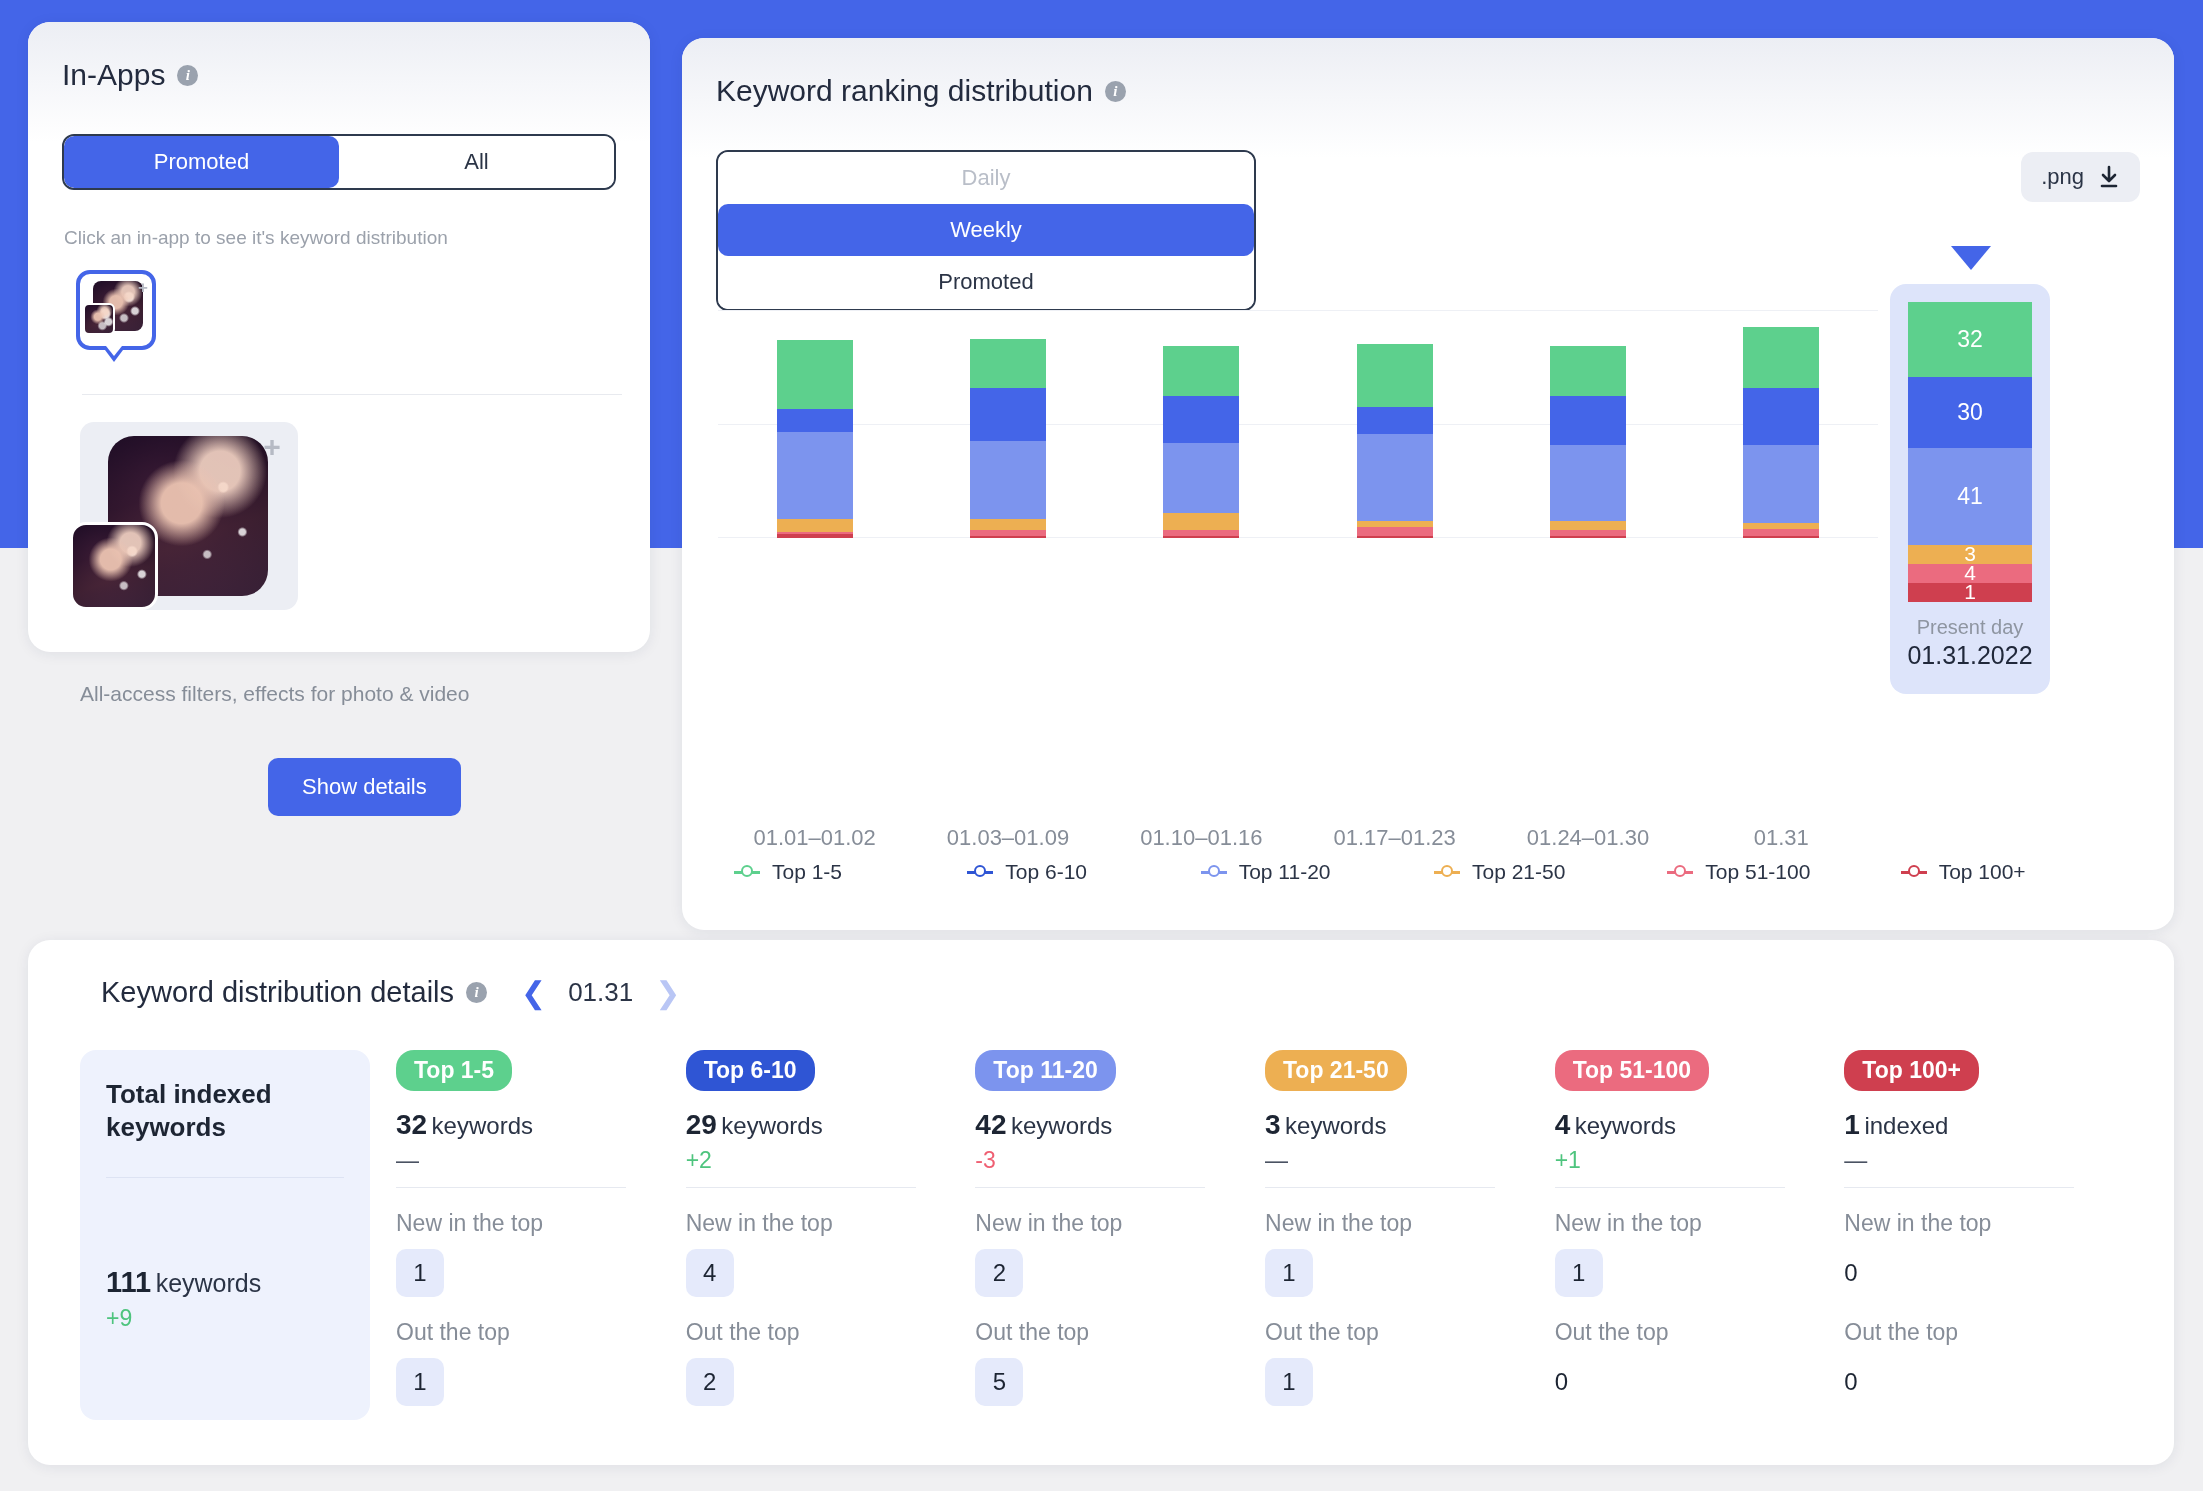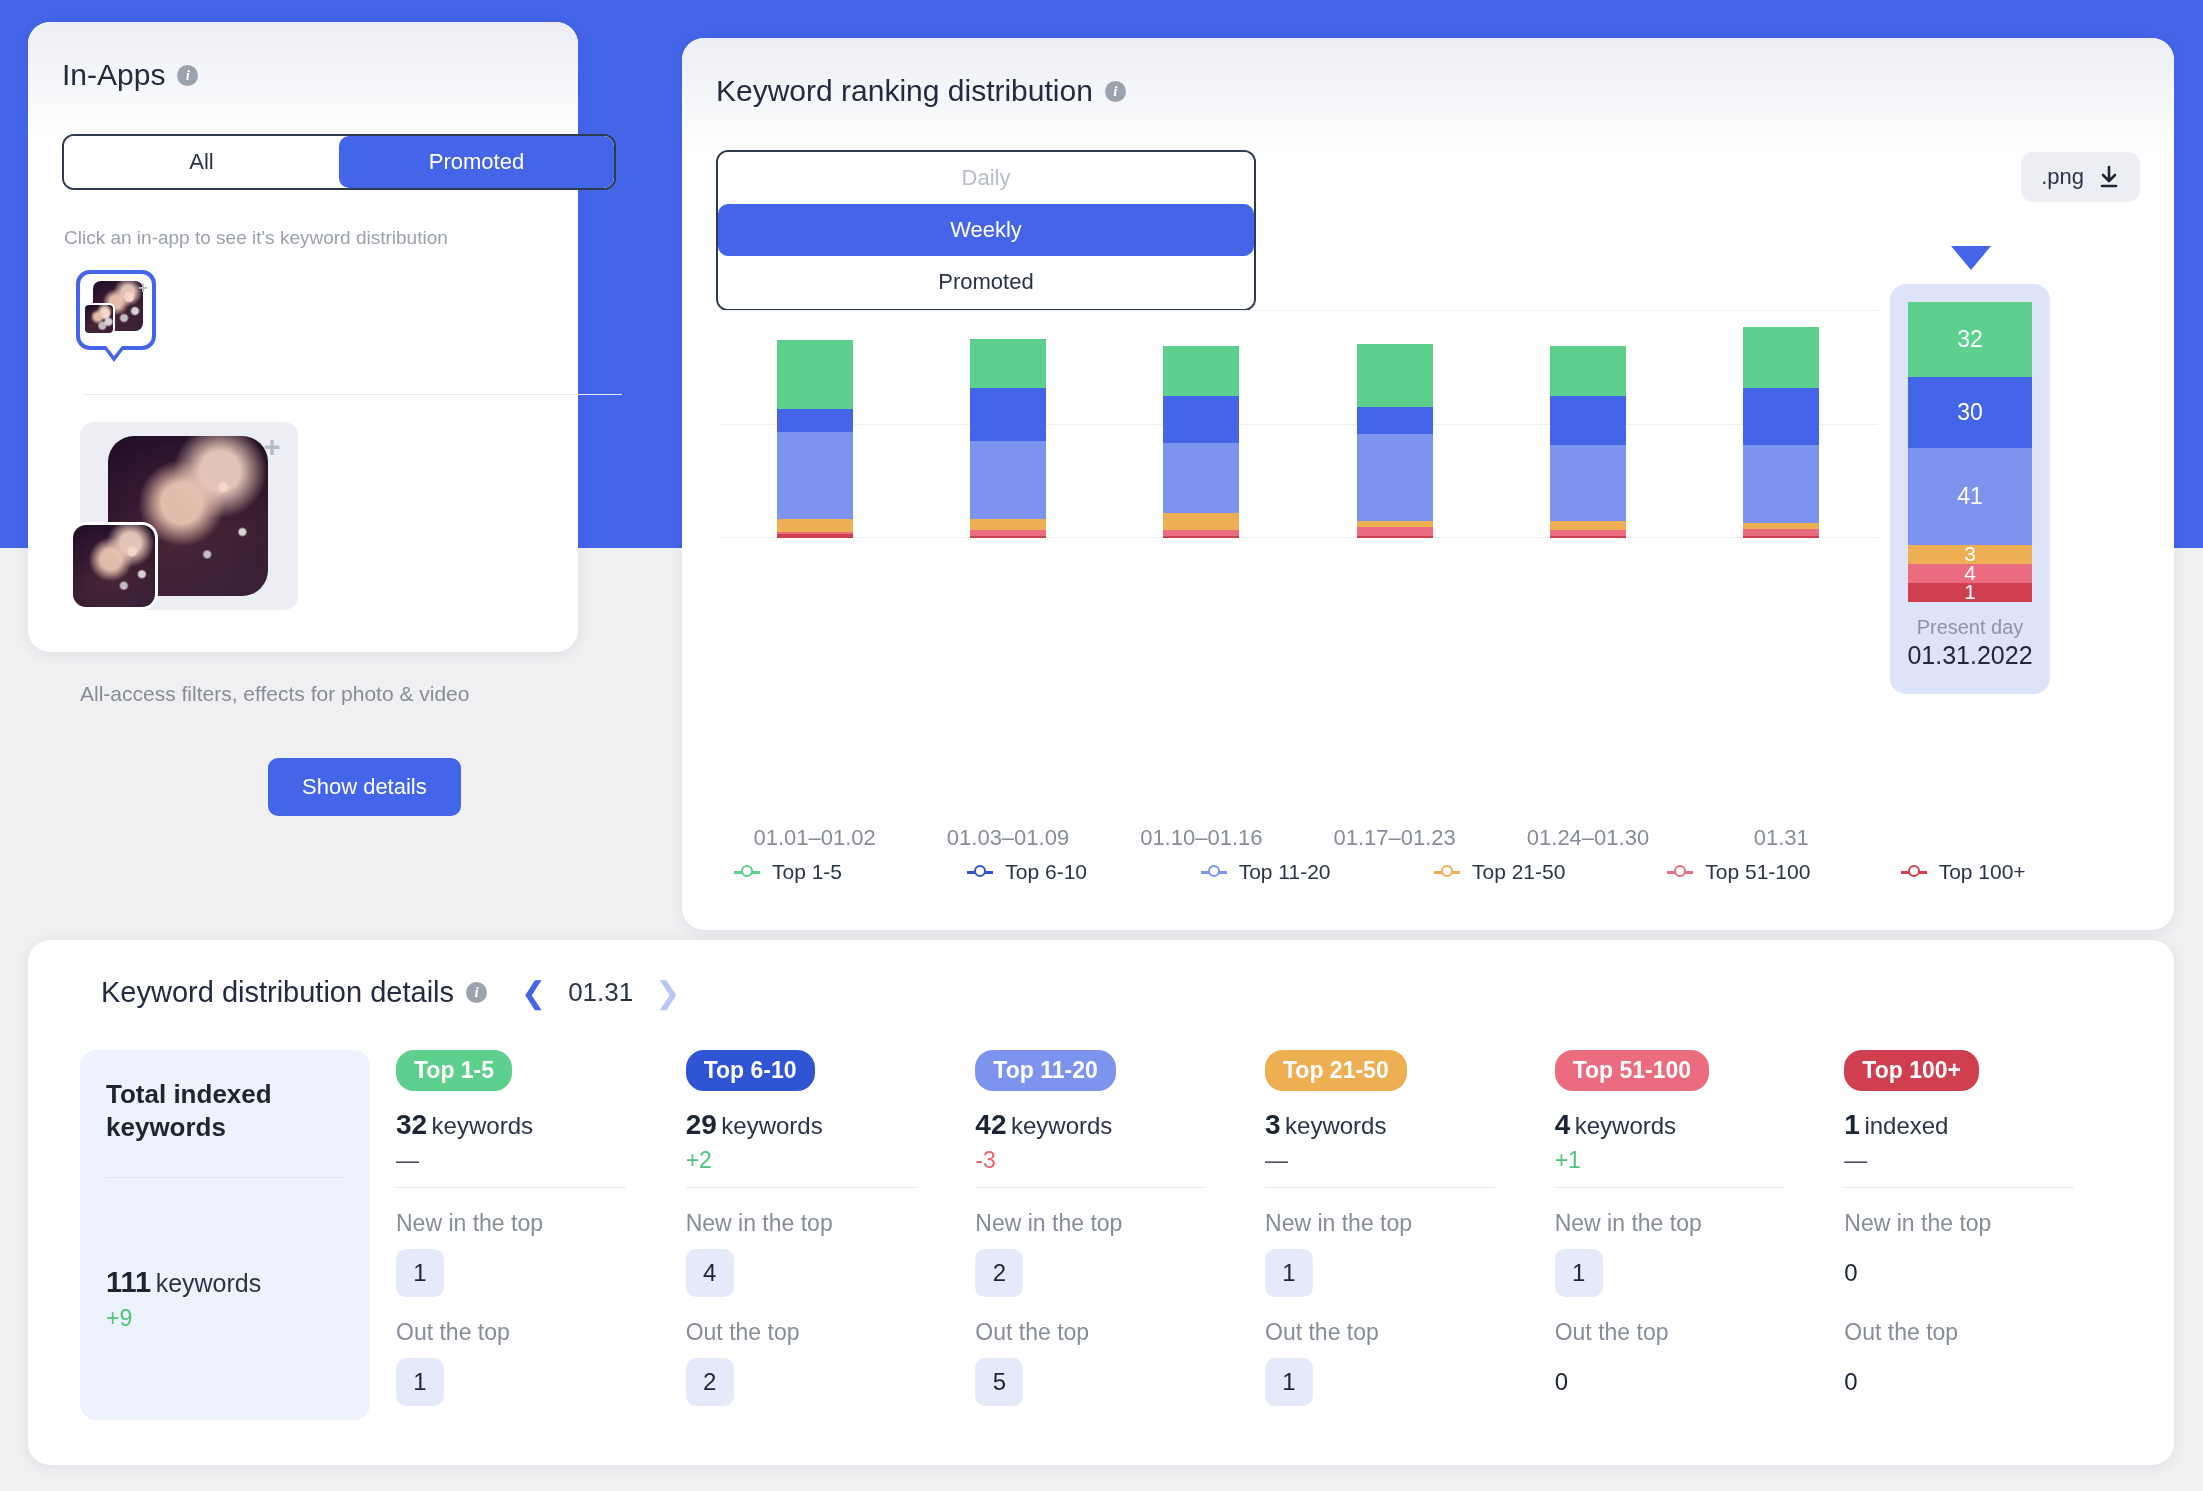--- a/index.html
+++ b/index.html
@@ -25,21 +25,21 @@
     box-shadow: 0 2px 14px rgba(30,40,80,.08);
   }
   .card-grad {
     position:absolute; left:0; top:0; right:0; height:120px;
     border-radius:22px 22px 0 0;
     background: linear-gradient(180deg,#eceef4 0%,#ffffff 100%);
     pointer-events:none;
   }
 
   
-  #inapps-card { left: 28px; top: 22px; width: 550px; height: 630px; }
+  #inapps-card { left: 28px; top: 22px; width: 622px; height: 630px; }
 
   .card-title {
     position:relative;
     font-size: 30px; color:#232b3e; font-weight:400;
     display:flex; align-items:center; gap:12px;
   }
   .info-icon {
     width: 21px; height: 21px; border-radius: 50%;
     background:#9aa2ae; color:#fff;
     font-size: 15px; font-weight:700; font-style:italic;
@@ -248,22 +248,22 @@
     <div class="card-grad"></div>
 
     <div style="position:absolute;left:34px;top:36px;">
       <div class="card-title">
         <span>In-Apps</span>
         <span class="info-icon">i</span>
       </div>
     </div>
 
     <div class="seg" style="position:absolute;left:34px;top:112px;width:554px;">
+      <div class="seg-btn active">Promoted</div>
       <div class="seg-btn">All</div>
-      <div class="seg-btn active">Promoted</div>
     </div>
 
     <div class="hint-text" style="position:absolute;left:36px;top:205px;">Click an in-app to see it's keyword distribution</div>
 
     <div style="position:absolute;left:48px;top:248px;">
       <div class="thumb-wrap">
         <div class="thumb-sel">
           <div style="position:relative;width:62px;height:58px;">
             <div class="art" style="position:absolute;left:8px;top:0;width:50px;height:50px;border-radius:8px;overflow:hidden;"></div>
             <div class="art" style="position:absolute;left:-2px;top:22px;width:32px;height:32px;border-radius:6px;overflow:hidden;border:2px solid #fff;"></div>

